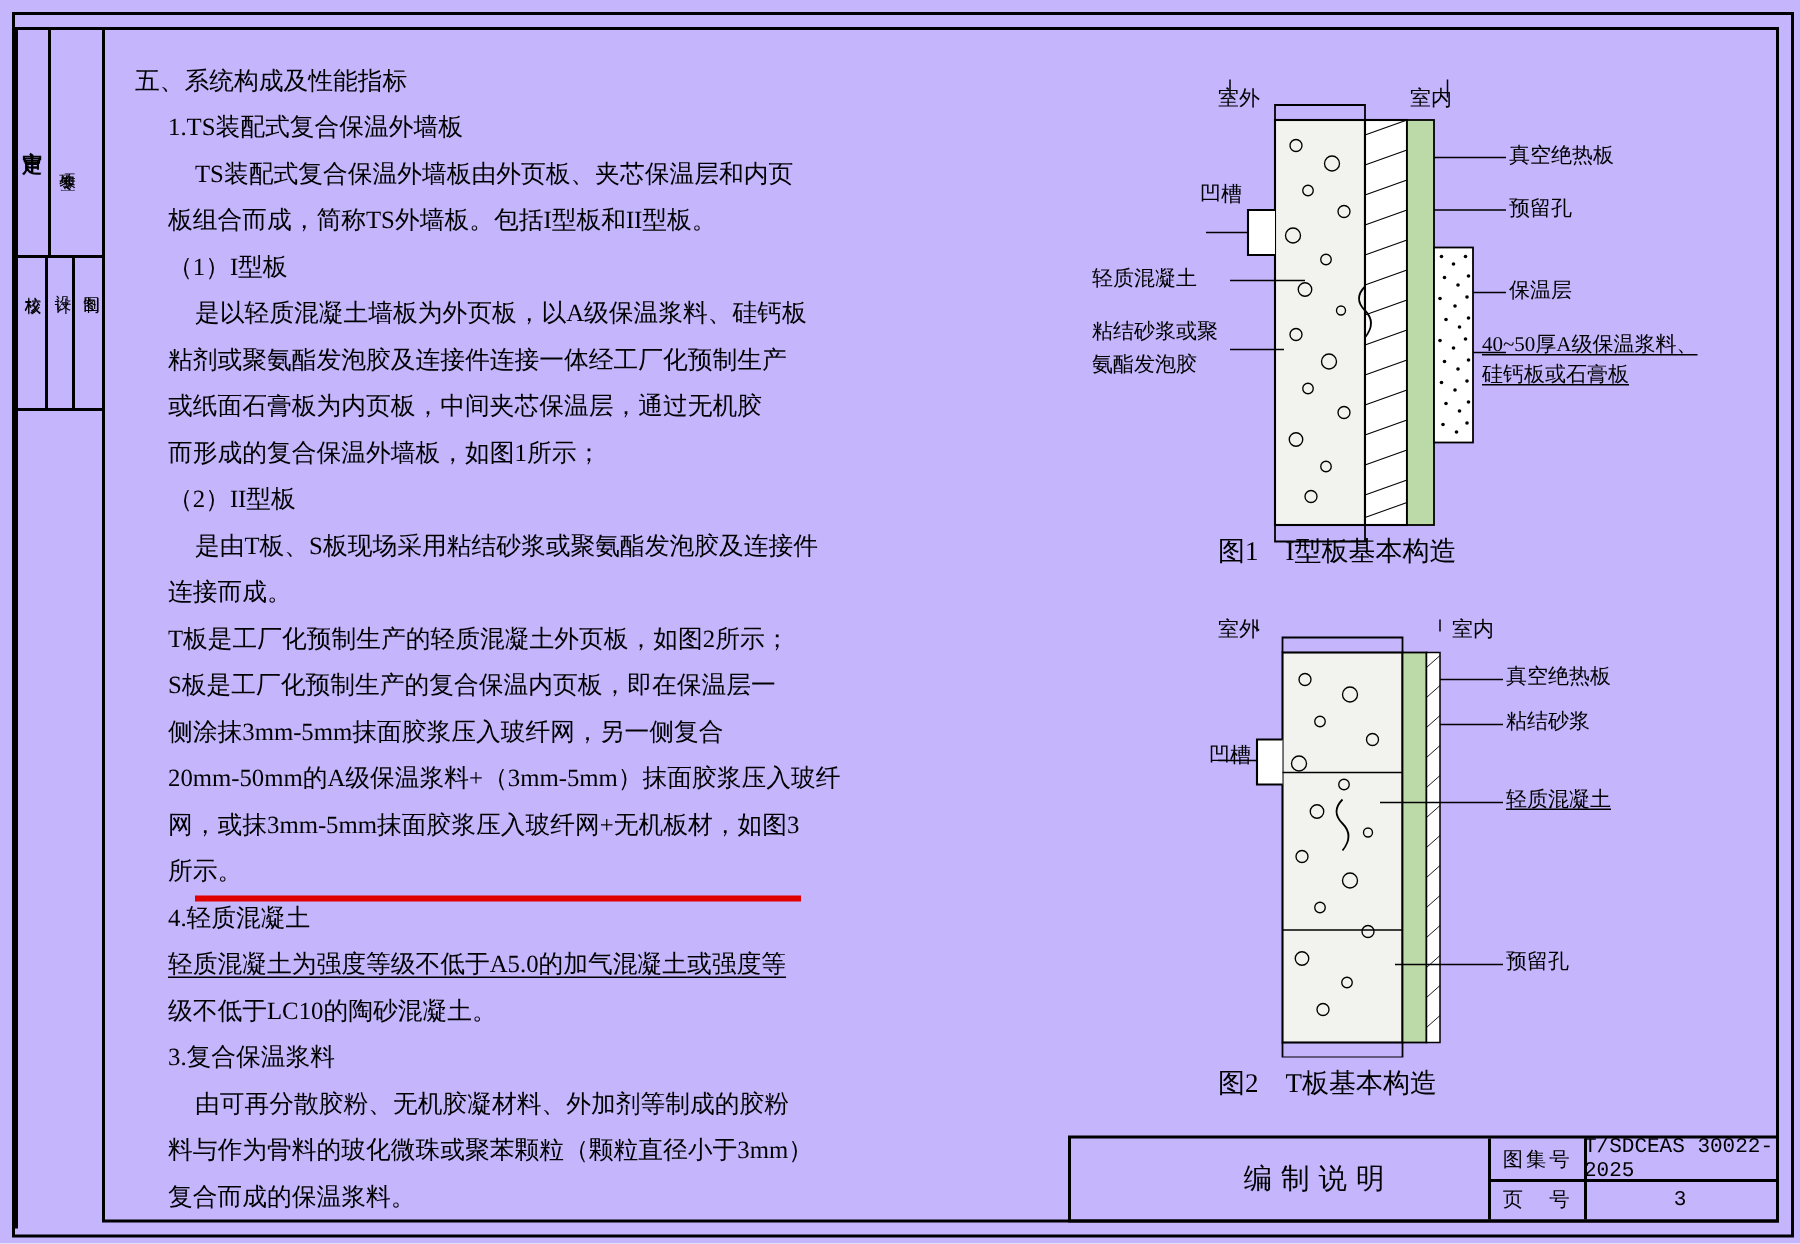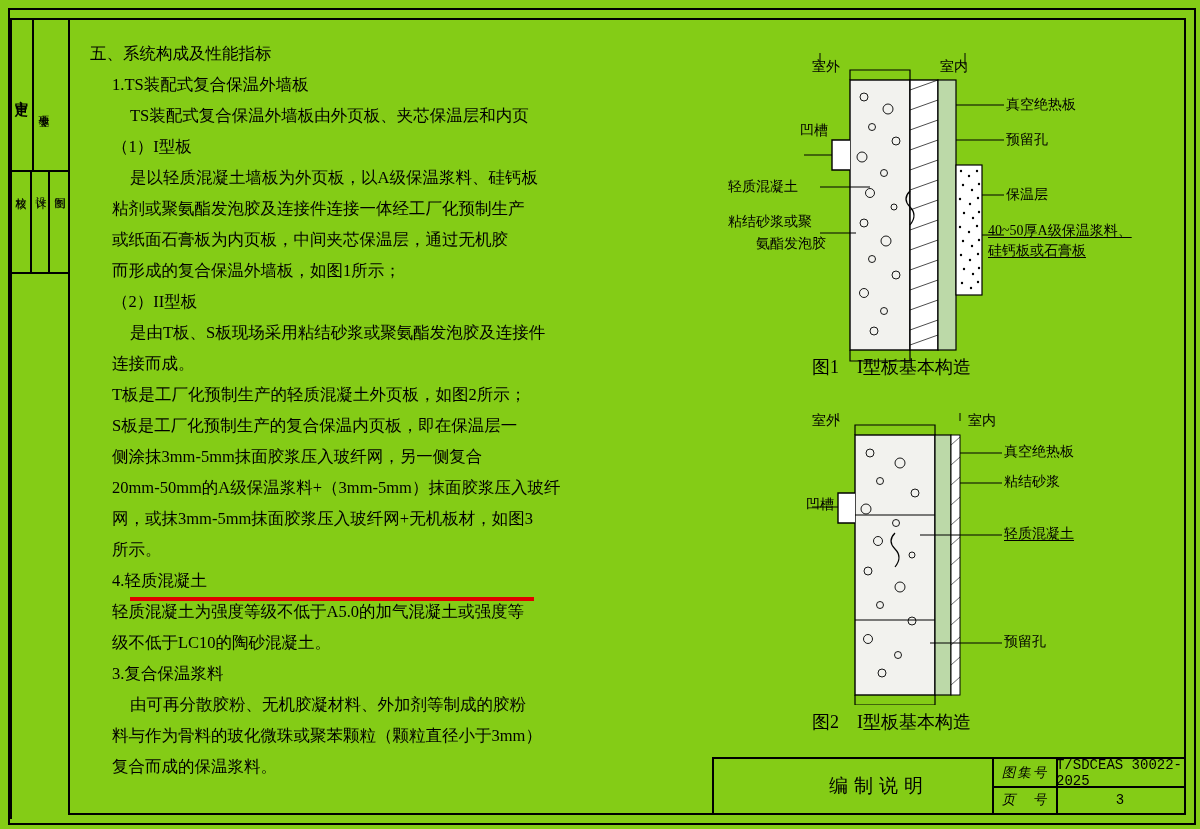--- a/index.html
+++ b/index.html
@@ -1,52 +1,52 @@
 <!DOCTYPE html>
 <html><head>
 <meta charset="utf-8">
 <style>
   html,body{margin:0;padding:0;background:#fff;}
   body{width:1200px;height:829px;font-family:"Liberation Serif","DejaVu Serif",serif;color:#000;}
-  .page{position:relative;width:1200px;height:829px;overflow:hidden;background:#84cc16;}
+  .page{position:relative;width:1200px;height:829px;overflow:hidden;background:#c4b5fd;}
 
   
   .frame-outer{position:absolute;left:8px;top:8px;width:1184px;height:813px;border:2px solid #000;}
   .frame-inner{position:absolute;left:68px;top:18px;width:1114px;height:793px;border:2px solid #000;}
 
   
   .left-strip{position:absolute;left:10px;top:10px;width:58px;height:809px;}
   .strip-line{position:absolute;background:#000;}
 
   .vtext{position:absolute;writing-mode:vertical-rl;text-orientation:upright;font-size:13px;letter-spacing:2px;}
   .vtext.small{font-size:11px;letter-spacing:1px;}
 
   
   .maintext{position:absolute;left:90px;top:38px;width:640px;font-size:16.5px;line-height:31px;}
   .maintext p{margin:0;white-space:pre;}
   .ind0{text-indent:0;}
   .ind1{padding-left:22px;}
   .ind2{padding-left:40px;}
-  .u-line{text-decoration-thickness:1px;text-underline-offset:3px;}
+  .u-line{text-decoration:underline;text-decoration-thickness:1px;text-underline-offset:3px;}
   .redline{position:absolute;background:#e10000;height:4px;}
 
   
   .fig{position:absolute;}
   .figcap{position:absolute;font-size:18px;white-space:nowrap;}
   .lbl{position:absolute;font-size:14px;white-space:nowrap;line-height:18px;}
   .lbl.u{text-decoration:underline;text-decoration-thickness:1px;text-underline-offset:2px;}
 
   
   .titleblock{position:absolute;left:712px;top:757px;width:470px;height:54px;border:2px solid #000;}
   .tb-left{position:absolute;left:0;top:0;width:330px;height:100%;display:flex;align-items:center;justify-content:center;font-size:19px;letter-spacing:6px;}
   .tb-vsplit{position:absolute;left:278px;top:0;width:2px;height:100%;background:#000;}
   .tb-right{position:absolute;left:280px;top:0;right:0;height:100%;}
   .tb-row{position:relative;height:50%;display:flex;}
   .tb-rowline{position:absolute;left:0;right:0;top:50%;height:1.5px;background:#000;}
-  .tb-key{width:62px;display:flex;align-items:center;justify-content:center;font-size:13.5px;letter-spacing:2px;font-style:italic;}
+  .tb-key{width:62px;display:flex;align-items:center;justify-content:center;font-size:13.5px;letter-spacing:2px;}
   .tb-keyline{position:absolute;left:62px;top:0;width:1.5px;height:100%;background:#000;}
   .tb-val{flex:1;display:flex;align-items:center;justify-content:center;font-size:14px;font-family:"Liberation Mono","DejaVu Sans Mono",monospace;}
   .tb-val.num{font-size:14px;}
 </style>
 </head>
 <body>
 
 <div class="page">
 
   <div class="frame-outer"></div>
@@ -66,20 +66,21 @@
 
     <div class="vtext small" style="left:3px;top:178px;">校核</div>
     <div class="vtext small" style="left:23px;top:178px;">设计</div>
     <div class="vtext small" style="left:42px;top:178px;">制图</div>
   </div>
 
   <div class="maintext">
     <p class="ind0">五、系统构成及性能指标</p>
     <p class="ind1">1.TS装配式复合保温外墙板</p>
     <p class="ind2">TS装配式复合保温外墙板由外页板、夹芯保温层和内页</p>
+    <p class="ind1">板组合而成，简称TS外墙板。包括I型板和II型板。</p>
     <p class="ind1">（1）I型板</p>
     <p class="ind2">是以轻质混凝土墙板为外页板，以A级保温浆料、硅钙板</p>
     <p class="ind1">粘剂或聚氨酯发泡胶及连接件连接一体经工厂化预制生产</p>
     <p class="ind1">或纸面石膏板为内页板，中间夹芯保温层，通过无机胶</p>
     <p class="ind1">而形成的复合保温外墙板，如图1所示；</p>
     <p class="ind1">（2）II型板</p>
     <p class="ind2">是由T板、S板现场采用粘结砂浆或聚氨酯发泡胶及连接件</p>
     <p class="ind1">连接而成。</p>
     <p class="ind1">T板是工厂化预制生产的轻质混凝土外页板，如图2所示；</p>
     <p class="ind1">S板是工厂化预制生产的复合保温内页板，即在保温层一</p>
@@ -199,21 +200,21 @@
   <div class="lbl" style="left:812px;top:58px;">室外</div>
   <div class="lbl" style="left:940px;top:58px;">室内</div>
   <div class="lbl" style="left:1006px;top:96px;">真空绝热板</div>
   <div class="lbl" style="left:1006px;top:131px;">预留孔</div>
   <div class="lbl" style="left:1006px;top:186px;">保温层</div>
   <div class="lbl u" style="left:988px;top:222px;">40~50厚A级保温浆料、</div>
   <div class="lbl u" style="left:988px;top:242px;">硅钙板或石膏板</div>
   <div class="lbl" style="left:800px;top:122px;">凹槽</div>
   <div class="lbl" style="left:728px;top:178px;">轻质混凝土</div>
   <div class="lbl" style="left:728px;top:213px;">粘结砂浆或聚</div>
-  <div class="lbl" style="left:728px;top:235px;margin-left:28px;">氨酯发泡胶</div>
+  <div class="lbl" style="left:728px;top:235px;">氨酯发泡胶</div>
   <div class="figcap" style="left:812px;top:355px;">图1　I型板基本构造</div>
 
   <svg class="fig" style="left:760px;top:405px;" width="420" height="300" viewBox="0 0 420 300">
     <rect x="95" y="30" width="80" height="260" fill="#f2f2ee" stroke="#000" stroke-width="1.4"></rect>
     <g fill="none" stroke="#000" stroke-width="0.9">
       <circle cx="110" cy="48" r="4"></circle>
         <circle cx="140" cy="58" r="5"></circle>
         <circle cx="120" cy="76" r="3.5"></circle>
       <circle cx="155" cy="88" r="4"></circle>
         <circle cx="106" cy="104" r="5"></circle>
@@ -269,21 +270,21 @@
     </g>
   </svg>
 
   <div class="lbl" style="left:812px;top:412px;">室外</div>
   <div class="lbl" style="left:968px;top:412px;">室内</div>
   <div class="lbl" style="left:1004px;top:443px;">真空绝热板</div>
   <div class="lbl" style="left:1004px;top:473px;">粘结砂浆</div>
   <div class="lbl u" style="left:1004px;top:525px;">轻质混凝土</div>
   <div class="lbl" style="left:1004px;top:633px;">预留孔</div>
   <div class="lbl" style="left:806px;top:496px;">凹槽</div>
-  <div class="figcap" style="left:812px;top:710px;">图2　I型板基本构造</div>
+  <div class="figcap" style="left:812px;top:710px;">图2　T板基本构造</div>
 
   <div class="titleblock">
     <div class="tb-left">编制说明</div>
     <div class="tb-vsplit"></div>
     <div class="tb-right">
       <div class="tb-rowline"></div>
       <div class="tb-keyline"></div>
       <div class="tb-row">
         <div class="tb-key">图集号</div>
         <div class="tb-val">T/SDCEAS 30022-2025</div>

